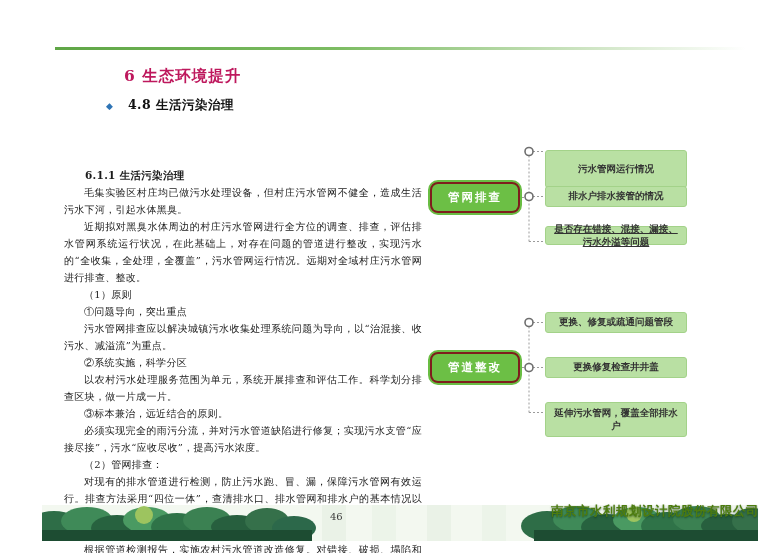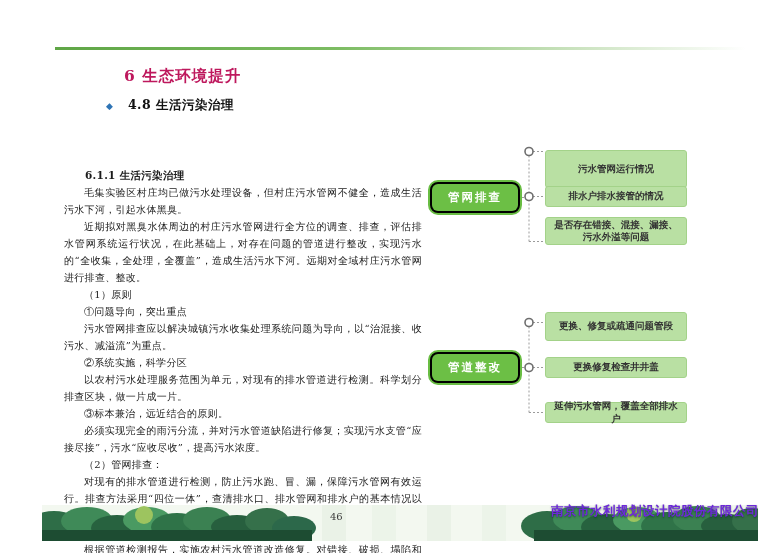--- a/index.html
+++ b/index.html
@@ -28,21 +28,21 @@
   
   .body-col { position:absolute; left:64px; top:119px; width:358px; }
   .p {
     font-size:10px; line-height:17px; text-align:justify; text-indent:2em;
     color:#1c1c1c; letter-spacing:0.3px;
   }
   .p.bold { font-weight:bold; font-size:10.5px;margin-top:48px; }
   
   .root-box {
     position:absolute; left:428px; width:94px; height:35px;
-    border:2px solid #69bd43; border-radius:10px; background:#000000; padding:2px;
+    border:2px solid #69bd43; border-radius:10px; background:#7f1d1d; padding:2px;
   }
   .root-box .inner {
     width:100%; height:100%; background:#6cbf45; border-radius:6px;
     display:flex; align-items:center; justify-content:center;
     color:#ffffff; font-weight:bold; font-size:11.5px; letter-spacing:2px;
   }
   .branch-box {
     position:absolute; left:545px; width:142px;
     background:#b9e0a3; border:1px solid #a3d289; border-radius:3px;
     display:flex; align-items:center; justify-content:center; text-align:center;
@@ -52,21 +52,21 @@
   
   .footer {
     position:absolute; left:42px; top:505px; width:716px; height:36px; overflow:hidden;
   }
   .footer svg { display:block; }
   .page-number {
     position:absolute; left:330px; top:511px; width:80px; text-align:left;
     font-size:10px; color:#3c3c3c;
   }
   .company {
-    position:absolute; right:24px; top:504px; text-align:right; color:#6d28d9;
+    position:absolute; right:24px; top:504px; text-align:right; color:#4d7c0f;
     font-family:"Liberation Sans","DejaVu Sans",sans-serif; font-weight:bold;
     text-shadow:0 1px 2px rgba(0,40,20,0.55); line-height:15px;
   }
   .company .cn { font-size:12.5px; letter-spacing:0.5px; }
   .company .en { font-size:11.5px; }
 </style>
 </head>
 <body>
 
 <div class="page">
@@ -76,48 +76,48 @@
   <div class="h1">6 生态环境提升</div>
   <div class="h2row">
     <span class="diamond">◆</span>
     <span class="h2label">4.8 生活污染治理</span>
   </div>
 
   <div class="body-col">
     <div class="p bold">6.1.1 生活污染治理</div>
     <div id="paragraphs">
         <div class="p">毛集实验区村庄均已做污水处理设备，但村庄污水管网不健全，造成生活污水下河，引起水体黑臭。</div>
-        <div class="p">近期拟对黑臭水体周边的村庄污水管网进行全方位的调查、排查，评估排水管网系统运行状况，在此基础上，对存在问题的管道进行整改，实现污水的“全收集，全处理，全覆盖”，造成生活污水下河。远期对全域村庄污水管网进行排查、整改。</div>
+        <div class="p">近期拟对黑臭水体周边的村庄污水管网进行全方位的调查、排查，评估排水管网系统运行状况，在此基础上，对存在问题的管道进行整改，实现污水的“全收集，全处理，全覆盖”，污水管网运行情况。远期对全域村庄污水管网进行排查、整改。</div>
         <div class="p">（1）原则</div>
         <div class="p">①问题导向，突出重点</div>
         <div class="p">污水管网排查应以解决城镇污水收集处理系统问题为导向，以“治混接、收污水、减溢流”为重点。</div>
         <div class="p">②系统实施，科学分区</div>
-        <div class="p">以农村污水处理服务范围为单元，对现有的排水管道进行检测。科学划分排查区块，做一片成一片。</div>
+        <div class="p">以农村污水处理服务范围为单元，系统开展排查和评估工作。科学划分排查区块，做一片成一片。</div>
         <div class="p">③标本兼治，远近结合的原则。</div>
         <div class="p">必须实现完全的雨污分流，并对污水管道缺陷进行修复；实现污水支管“应接尽接”，污水“应收尽收”，提高污水浓度。</div>
         <div class="p">（2）管网排查：</div>
         <div class="p">对现有的排水管道进行检测，防止污水跑、冒、漏，保障污水管网有效运行。排查方法采用“四位一体”，查清排水口、排水管网和排水户的基本情况以及存在的缺陷和问题，并评估排水管网系统运行状况。</div>
         <div class="p">（3）污水管道整改</div>
         <div class="p">根据管道检测报告，实施农村污水管道改造修复。对错接、破损、塌陷和淤积等影响排水功能的管段进行更换、修复或疏通。对存在问题的检查井井盖进行更换修复。对未接入污水管网的排水户，新建污水管道就近接入污水管网中。</div>
       </div>
   </div>
 
   <div id="flow-layer">
       <div class="root-box" style="top: 180px;">
         <div class="inner">管网排查</div>
       </div>
       <div class="branch-box" style="top: 134px; height: 38px; margin-top: 16px;">污水管网运行情况</div>
       <div class="branch-box" style="top: 186px; height: 21px;">排水户排水接管的情况</div>
-      <div class="branch-box" style="top: 217px; height: 28px;">是否存在错接、混接、漏接、污水外溢等问题</div>
+      <div class="branch-box" style="top: 226px; height: 19px; text-decoration: underline;">是否存在错接、混接、漏接、污水外溢等问题</div>
       <div class="root-box" style="top: 350px; text-align: center;">
         <div class="inner">管道整改</div>
       </div>
-      <div class="branch-box" style="top: 312px; height: 29px;">更换、修复或疏通问题管段</div>
+      <div class="branch-box" style="top: 312px; height: 21px;">更换、修复或疏通问题管段</div>
       <div class="branch-box" style="top: 357px; height: 21px;">更换修复检查井井盖</div>
-      <div class="branch-box" style="top: 402px; height: 21px;">延伸污水管网，覆盖全部排水户</div>
+      <div class="branch-box" style="top: 402px; height: 35px;">延伸污水管网，覆盖全部排水户</div>
     </div>
   <svg id="connector-layer" width="783" height="553">
       <line x1="522" y1="197.5" x2="529" y2="197.5" stroke="#9b9b9b" stroke-width="1" stroke-dasharray="2 2"></line>
       <line x1="529" y1="151.5" x2="529" y2="241.5" stroke="#9b9b9b" stroke-width="1" stroke-dasharray="2 2"></line>
       <line x1="529" y1="151.5" x2="545" y2="151.5" stroke="#9b9b9b" stroke-width="1" stroke-dasharray="2 2"></line>
       <line x1="529" y1="196.5" x2="545" y2="196.5" stroke="#9b9b9b" stroke-width="1" stroke-dasharray="2 2"></line>
       <line x1="529" y1="241.5" x2="545" y2="241.5" stroke="#9b9b9b" stroke-width="1" stroke-dasharray="2 2"></line>
       <circle cx="529" cy="151.5" r="4" fill="#ffffff" stroke="#6e6e6e" stroke-width="1.6"></circle>
       <circle cx="529" cy="196.5" r="4" fill="#ffffff" stroke="#6e6e6e" stroke-width="1.6"></circle>
       <line x1="522" y1="367.5" x2="529" y2="367.5" stroke="#9b9b9b" stroke-width="1" stroke-dasharray="2 2"></line>

